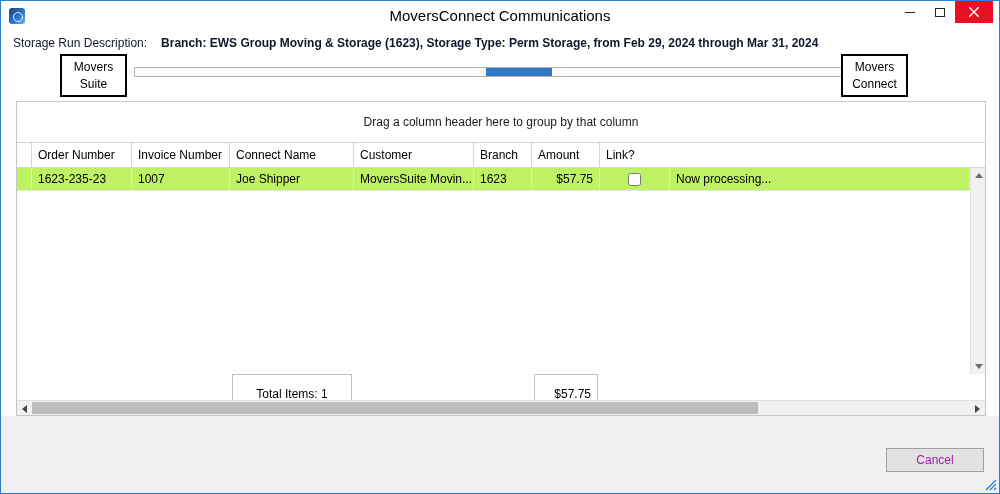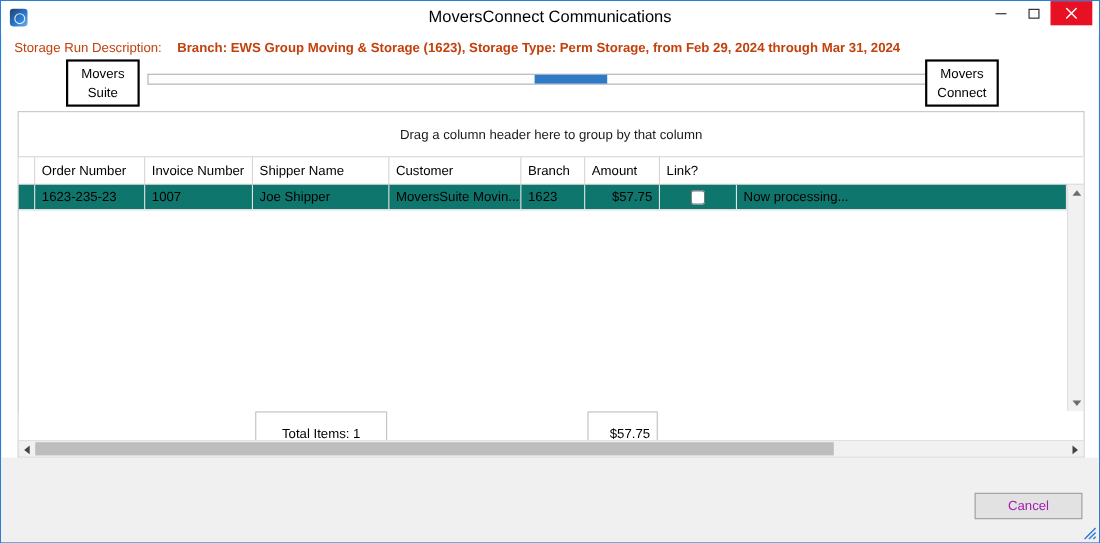--- a/index.html
+++ b/index.html
@@ -35,21 +35,21 @@
     width: 30px; height: 22px; border: none; background: transparent;
     display: flex; align-items: center; justify-content: center; cursor: default;
   }
   .win-btn.close { width: 38px; background: #e81123; }
   .glyph-min { width: 10px; height: 0; border-top: 1px solid #222; display: block; }
   .glyph-max { width: 10px; height: 9px; border: 1px solid #222; display: block; }
 
   
   .desc-row {
     position: absolute; top: 35px; left: 12px; right: 12px;
-    font-size: 12px; color: #c2410c; white-space: nowrap; overflow: hidden;
+    font-size: 12px; color: #0f172a; white-space: nowrap; overflow: hidden;
   }
   .desc-label { font-weight: normal; }
   .desc-value { font-weight: bold; margin-left: 14px; }
 
   
   .endpoint {
     position: absolute; width: 67px; height: 43px;
     background: #fff; border: 2px solid #000;
     display: flex; align-items: center; justify-content: center;
     text-align: center; font-size: 12px; line-height: 1.35; color: #000;
@@ -81,21 +81,21 @@
     border-top: 1px solid #d5d5d5; border-bottom: 1px solid #d5d5d5;
     background: #fff;
   }
   .hcell {
     border-right: 1px solid #d5d5d5; padding: 5px 6px;
     white-space: nowrap; overflow: hidden; color: #000;
   }
   .hcell:last-child { border-right: none; }
   .grid-row {
     position: absolute; top: 66px; left: 0; right: 15px; height: 23px;
-    border-bottom: 1px solid #e3e3e3; background: #0f766e;
+    border-bottom: 1px solid #e3e3e3; background: #bef264;
   }
   .cell {
     border-right: 1px solid #e3e3e3; padding: 4px 6px;
     white-space: nowrap; overflow: hidden; color: #000;
   }
   .cell.num { text-align: right; }
   .cell.chk { display: flex; align-items: center; justify-content: center; padding: 0; }
   .cell.chk input { width: 13px; height: 13px; }
 
   
@@ -180,21 +180,21 @@
   </div>
 
   <div class="grid-panel">
 
     <div class="group-hint">Drag a column header here to group by that column</div>
 
     <div class="grid-header cols">
       <div class="hcell"></div>
       <div class="hcell">Order Number</div>
       <div class="hcell">Invoice Number</div>
-      <div class="hcell">Shipper Name</div>
+      <div class="hcell">Connect Name</div>
       <div class="hcell">Customer</div>
       <div class="hcell">Branch</div>
       <div class="hcell">Amount</div>
       <div class="hcell">Link?</div>
     </div>
 
     <div class="grid-row cols">
       <div class="cell"></div>
       <div class="cell">1623-235-23</div>
       <div class="cell">1007</div>

